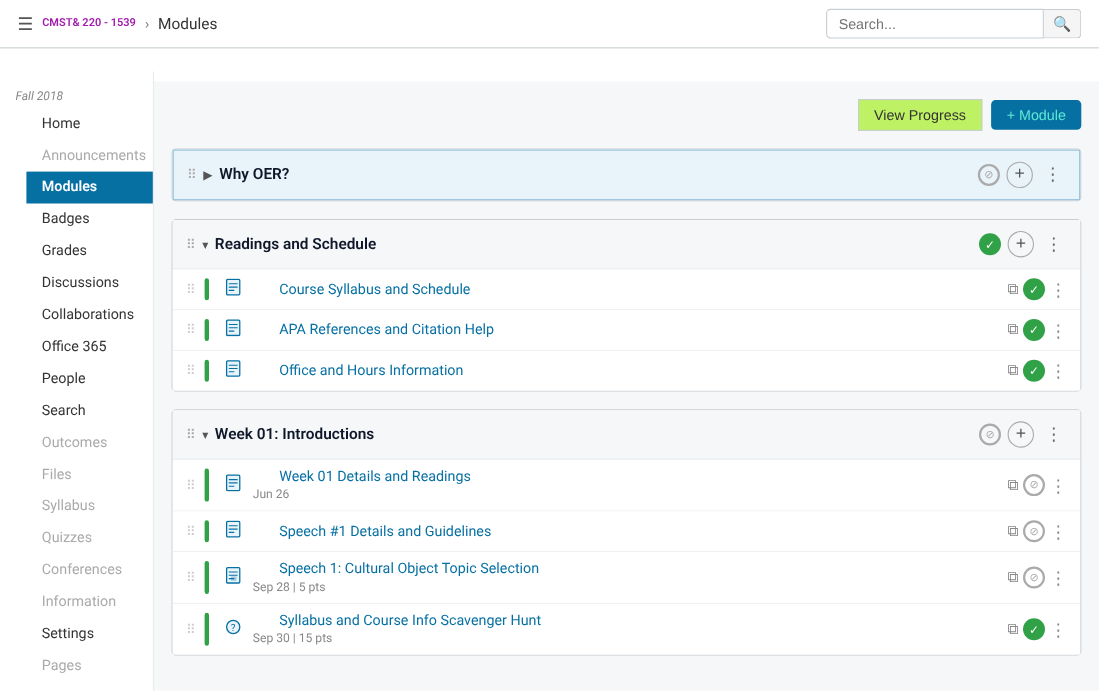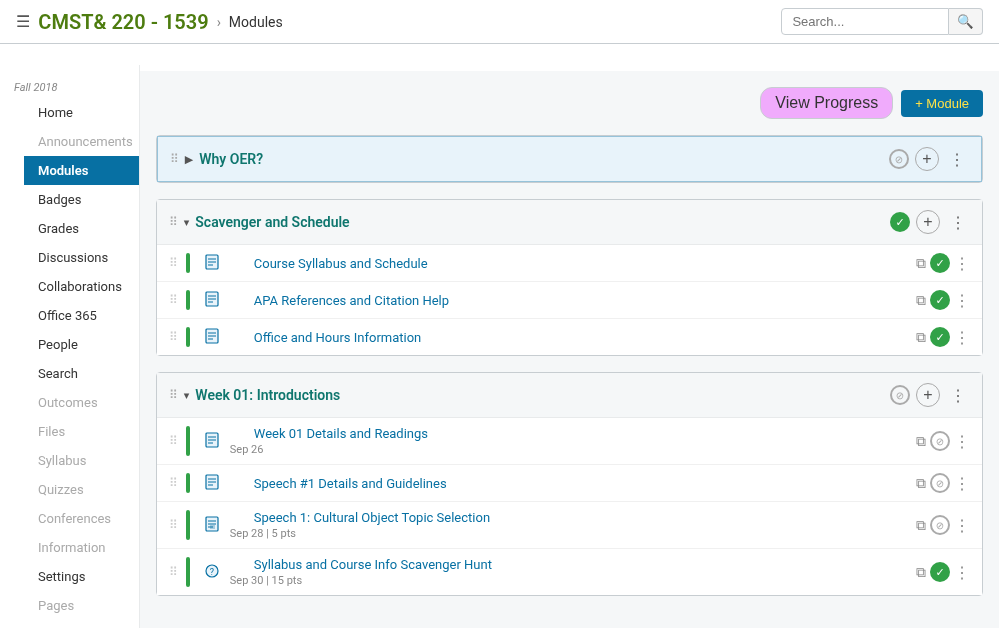--- a/index.html
+++ b/index.html
@@ -9,21 +9,21 @@
     .top-nav {
       height: 44px;
       background: #fff;
       border-bottom: 1px solid #c7cdd1;
       display: flex;
       align-items: center;
       padding: 0 16px;
       gap: 8px;
     }
     .hamburger-icon { color: #555; font-size: 16px; cursor: pointer; }
-    .course-link { color: #4d7c0f; font-weight: 600; font-size: 20px; text-decoration: none; }
+    .course-link { color: #a21caf; font-weight: 600; font-size: 10px; text-decoration: none; }
     .breadcrumb-sep { color: #888; font-size: 14px; }
     .page-title-top { font-size: 14px; color: #333; }
     .top-nav-right { margin-left: auto; display: flex; align-items: center; gap: 8px; }
 
     
     .layout { display: flex; height: calc(628px - 44px); align-items: flex-end; }
 
     
     .sidebar {
       width: 140px;
@@ -59,35 +59,35 @@
     .main { flex: 1; overflow-y: auto; background: #f5f7f8; padding: 16px; }
 
     .main-header {
       display: flex;
       align-items: center;
       justify-content: flex-end;
       margin-bottom: 16px;
       gap: 8px;
     }
     .view-progress-btn {
-      background: #f0abfc;
+      background: #bef264;
       border: 1px solid #c7cdd1;
-      border-radius: 12px;
+      border-radius: 0;
       padding: 6px 14px;
-      font-size: 16px;
+      font-size: 13px;
       color: #333;
       cursor: pointer;
     }
     .add-module-btn {
       background: #0770a3;
       border: none;
       border-radius: 4px;
       padding: 6px 14px;
       font-size: 13px;
-      color: #fde047;
+      color: #5eead4;
       cursor: pointer;
       display: flex;
       align-items: center;
       gap: 4px;
     }
 
     
     .module-container {
       background: #fff;
       border: 1px solid #c7cdd1;
@@ -100,21 +100,21 @@
       display: flex;
       align-items: center;
       padding: 10px 12px;
       background: #f5f7f8;
       border-bottom: 1px solid #e8eaeb;
       gap: 6px;
     }
     .module-header.highlighted { background: #e8f3fa; border: 1px solid #96c3da; }
     .drag-handle { color: #aaa; font-size: 12px; cursor: grab; }
     .expand-icon { font-size: 11px; color: #555; cursor: pointer; }
-    .module-title { font-size: 14px; font-weight: 600; color: #0f766e; flex: 1; }
+    .module-title { font-size: 14px; font-weight: 600; color: #0f172a; flex: 1; }
     .module-actions { display: flex; align-items: center; gap: 6px; margin-left: auto; }
     .icon-btn {
       background: none;
       border: none;
       cursor: pointer;
       color: #666;
       font-size: 16px;
       padding: 2px 4px;
       border-radius: 3px;
     }
@@ -185,21 +185,21 @@
       display: flex;
       align-items: center;
       position: relative;
     }
     .nav-search-input {
       border: 1px solid #c7cdd1;
       border-radius: 4px 0 0 4px;
       padding: 5px 10px;
       font-size: 13px;
       color: #333;
-      width: 168px;
+      width: 198px;
       outline: none;
     }
     .nav-search-btn {
       background: #f5f5f5;
       border: 1px solid #c7cdd1;
       border-left: none;
       border-radius: 0 4px 4px 0;
       padding: 5px 8px;
       cursor: pointer;
       color: #666;
@@ -265,21 +265,21 @@
           <button class="add-icon-btn">+</button>
           <button class="icon-btn">⋮</button>
         </div>
       </div>
     </div>
 
     <div class="module-container">
       <div class="module-header">
         <div class="drag-handle">⠿</div>
         <span class="expand-icon">▾</span>
-        <span class="module-title">Scavenger and Schedule</span>
+        <span class="module-title">Readings and Schedule</span>
         <div class="module-actions">
           <div class="status-circle-green">
             <span>✓</span>
           </div>
           <button class="add-icon-btn">+</button>
           <button class="icon-btn">⋮</button>
         </div>
       </div>
 
       <div class="module-item">
@@ -372,21 +372,21 @@
         <div class="item-icon">
           <svg width="14" height="16" viewBox="0 0 14 16" fill="none">
             <rect x="1" y="1" width="12" height="14" rx="1" stroke="#0770a3" stroke-width="1.2" fill="#e8f3fa"></rect>
             <line x1="3" y1="5" x2="11" y2="5" stroke="#0770a3" stroke-width="1"></line>
             <line x1="3" y1="8" x2="11" y2="8" stroke="#0770a3" stroke-width="1"></line>
             <line x1="3" y1="11" x2="8" y2="11" stroke="#0770a3" stroke-width="1"></line>
           </svg>
         </div>
         <div class="item-content">
           <div class="item-title">Week 01 Details and Readings</div>
-          <div class="item-meta">Sep 26</div>
+          <div class="item-meta">Jun 26</div>
         </div>
         <div class="item-actions">
           <span class="copy-icon">⧉</span>
           <div class="status-circle-ban">
               <span>⊘</span>
             </div>
           <span class="more-icon">⋮</span>
         </div>
       </div>
 

